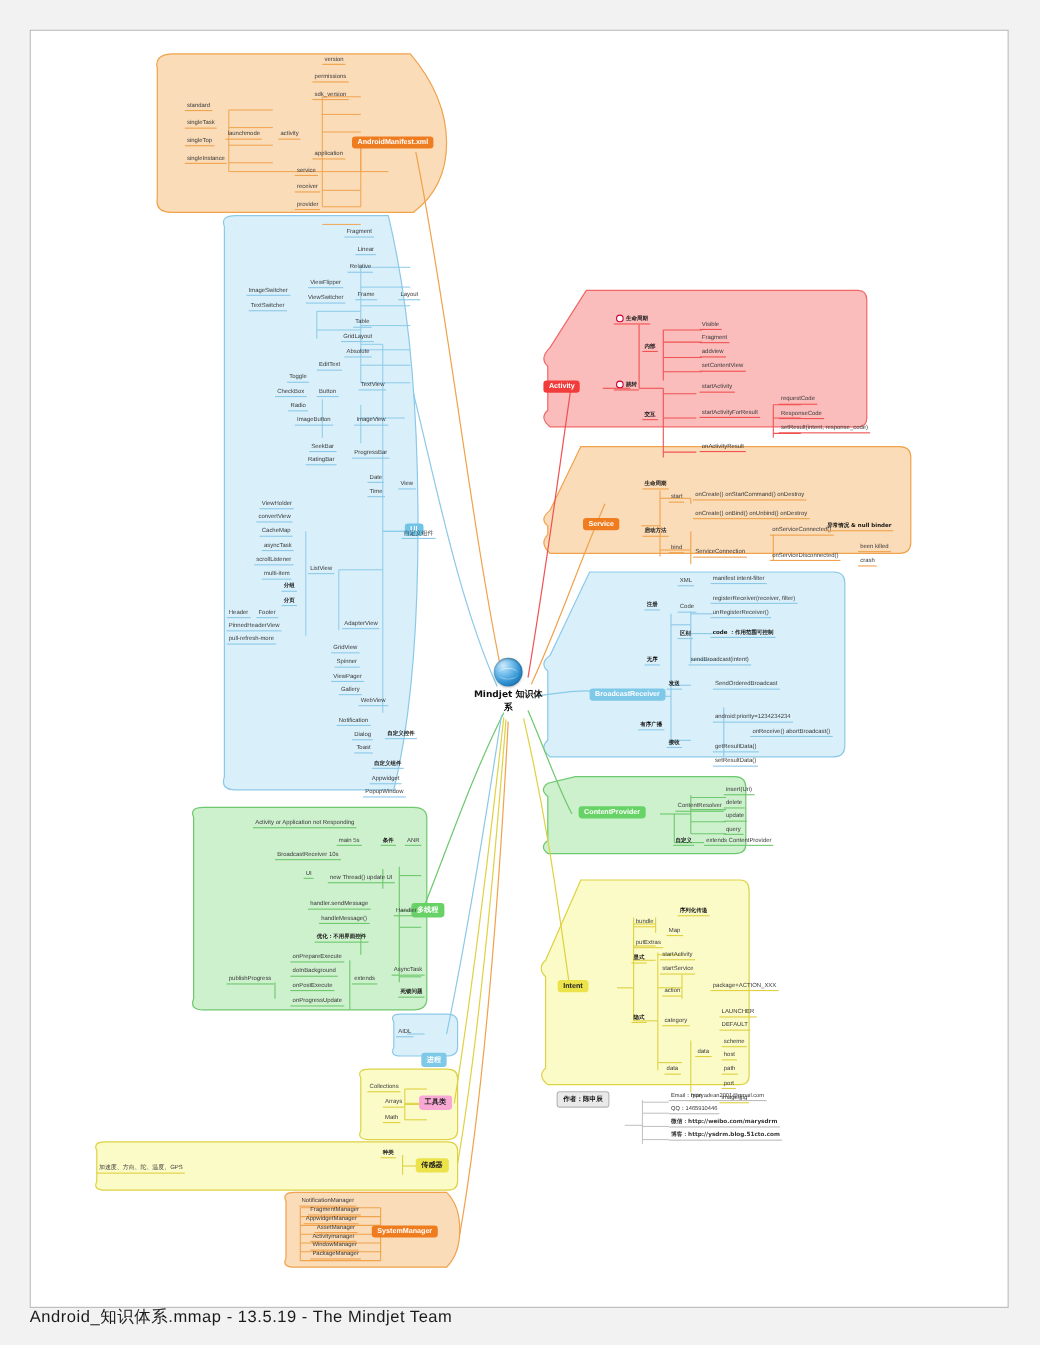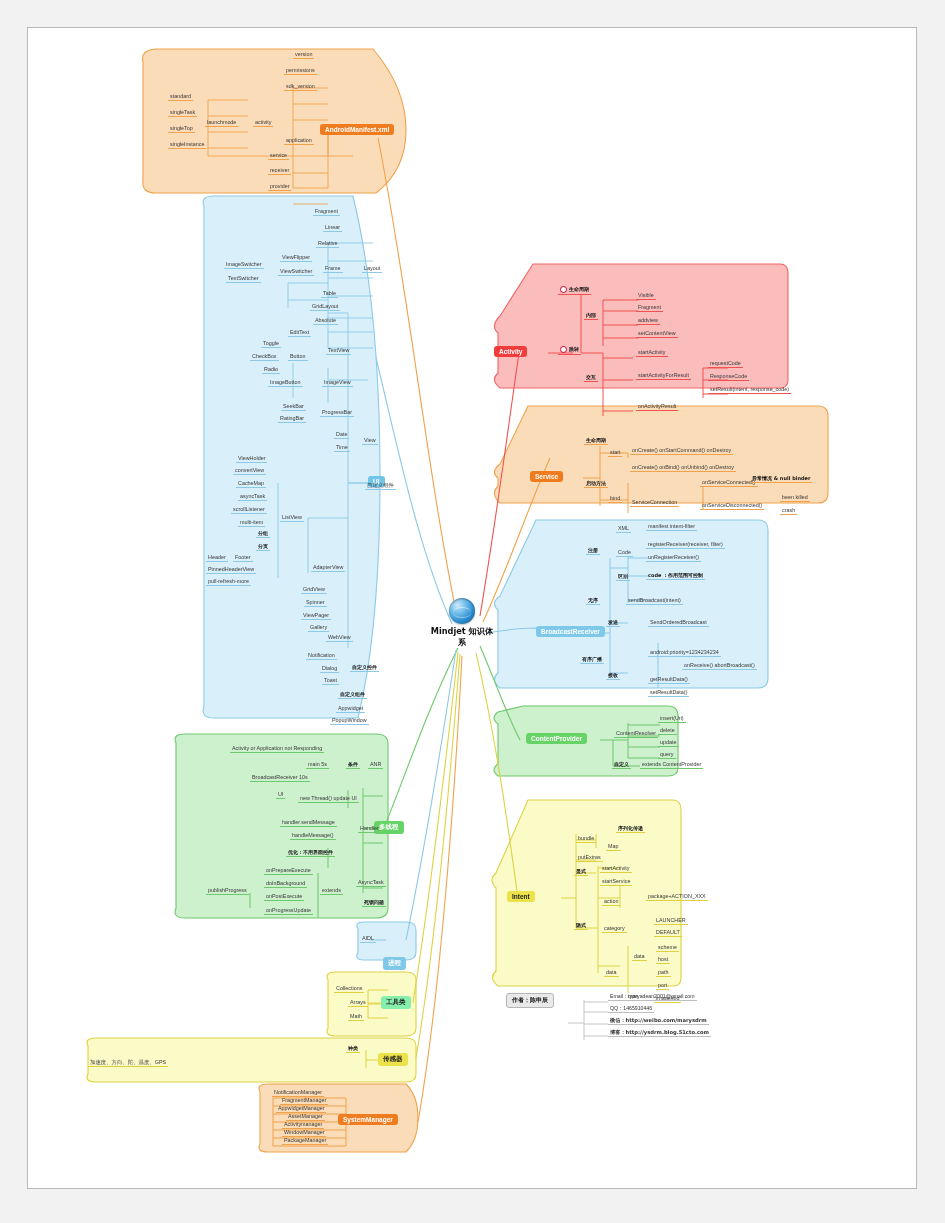--- a/index.html
+++ b/index.html
@@ -240,21 +240,21 @@
 
     <div class="cap" style="left:292px;top:96px;background:#f07c20;">AndroidManifest.xml</div>
     <div class="cap" style="left:340px;top:448px;background:#6fc4e8;">UI</div>
     <div class="cap" style="left:466px;top:318px;background:#f23c3c;">Activity</div>
     <div class="cap" style="left:502px;top:443px;background:#f07c20;">Service</div>
     <div class="cap" style="left:508px;top:598px;background:#7ec8e8;">BroadcastReceiver</div>
     <div class="cap" style="left:498px;top:705px;background:#67d367;">ContentProvider</div>
     <div class="cap dark" style="left:479px;top:863px;background:#ece24a;">Intent</div>
     <div class="cap cn" style="left:346px;top:793px;background:#67d367;">多线程</div>
     <div class="cap cn" style="left:355px;top:906px;background:#7ec8e8;margin-top:23px;">进程</div>
-    <div class="cap cn dark" style="left:353px;top:968px;background:#86efac;">工具类</div>
+    <div class="cap cn dark" style="left:353px;top:968px;background:#f9a8d4;">工具类</div>
     <div class="cap cn dark" style="left:350px;top:1025px;background:#ece24a;">传感器</div>
     <div class="cap" style="left:310px;top:1086px;background:#f07c20;">SystemManager</div>
 
     <div class="n no" style="left:140px;top:66px;">standard</div>
     <div class="n no" style="left:140px;top:82px;">singleTask</div>
     <div class="n no" style="left:140px;top:98px;">singleTop</div>
     <div class="n no" style="left:140px;top:114px;">singleInstance</div>
     <div class="n no" style="left:177px;top:92px;">launchmode</div>
     <div class="n no" style="left:225px;top:92px;">activity</div>
     <div class="n no" style="left:256px;top:110px;">application</div>
@@ -443,13 +443,14 @@
     <div id="authorbox">
       <div class="cap cn" style="position:relative;left:0;top:0;display:inline-block;background:#e9e9e9;color:#111;border:.8px solid #b5b5b5;font-size:6px;">作者：陈申辰</div>
     </div>
     <div class="n authline" style="left:580px;top:966px;">Email：maryadean2001@gmail.com</div>
     <div class="n authline" style="left:580px;top:978px;">QQ：1465910446</div>
     <div class="n authline cn" style="left:580px;top:990px;">微信：http://weibo.com/marysdrm</div>
     <div class="n authline cn" style="left:580px;top:1002px;">博客：http://ysdrm.blog.51cto.com</div>
 
   </div>
 
+  <div id="statusbar">Android_知识体系.mmap - 13.5.19 - The Mindjet Team</div>
 </div>
 
 </body></html>

